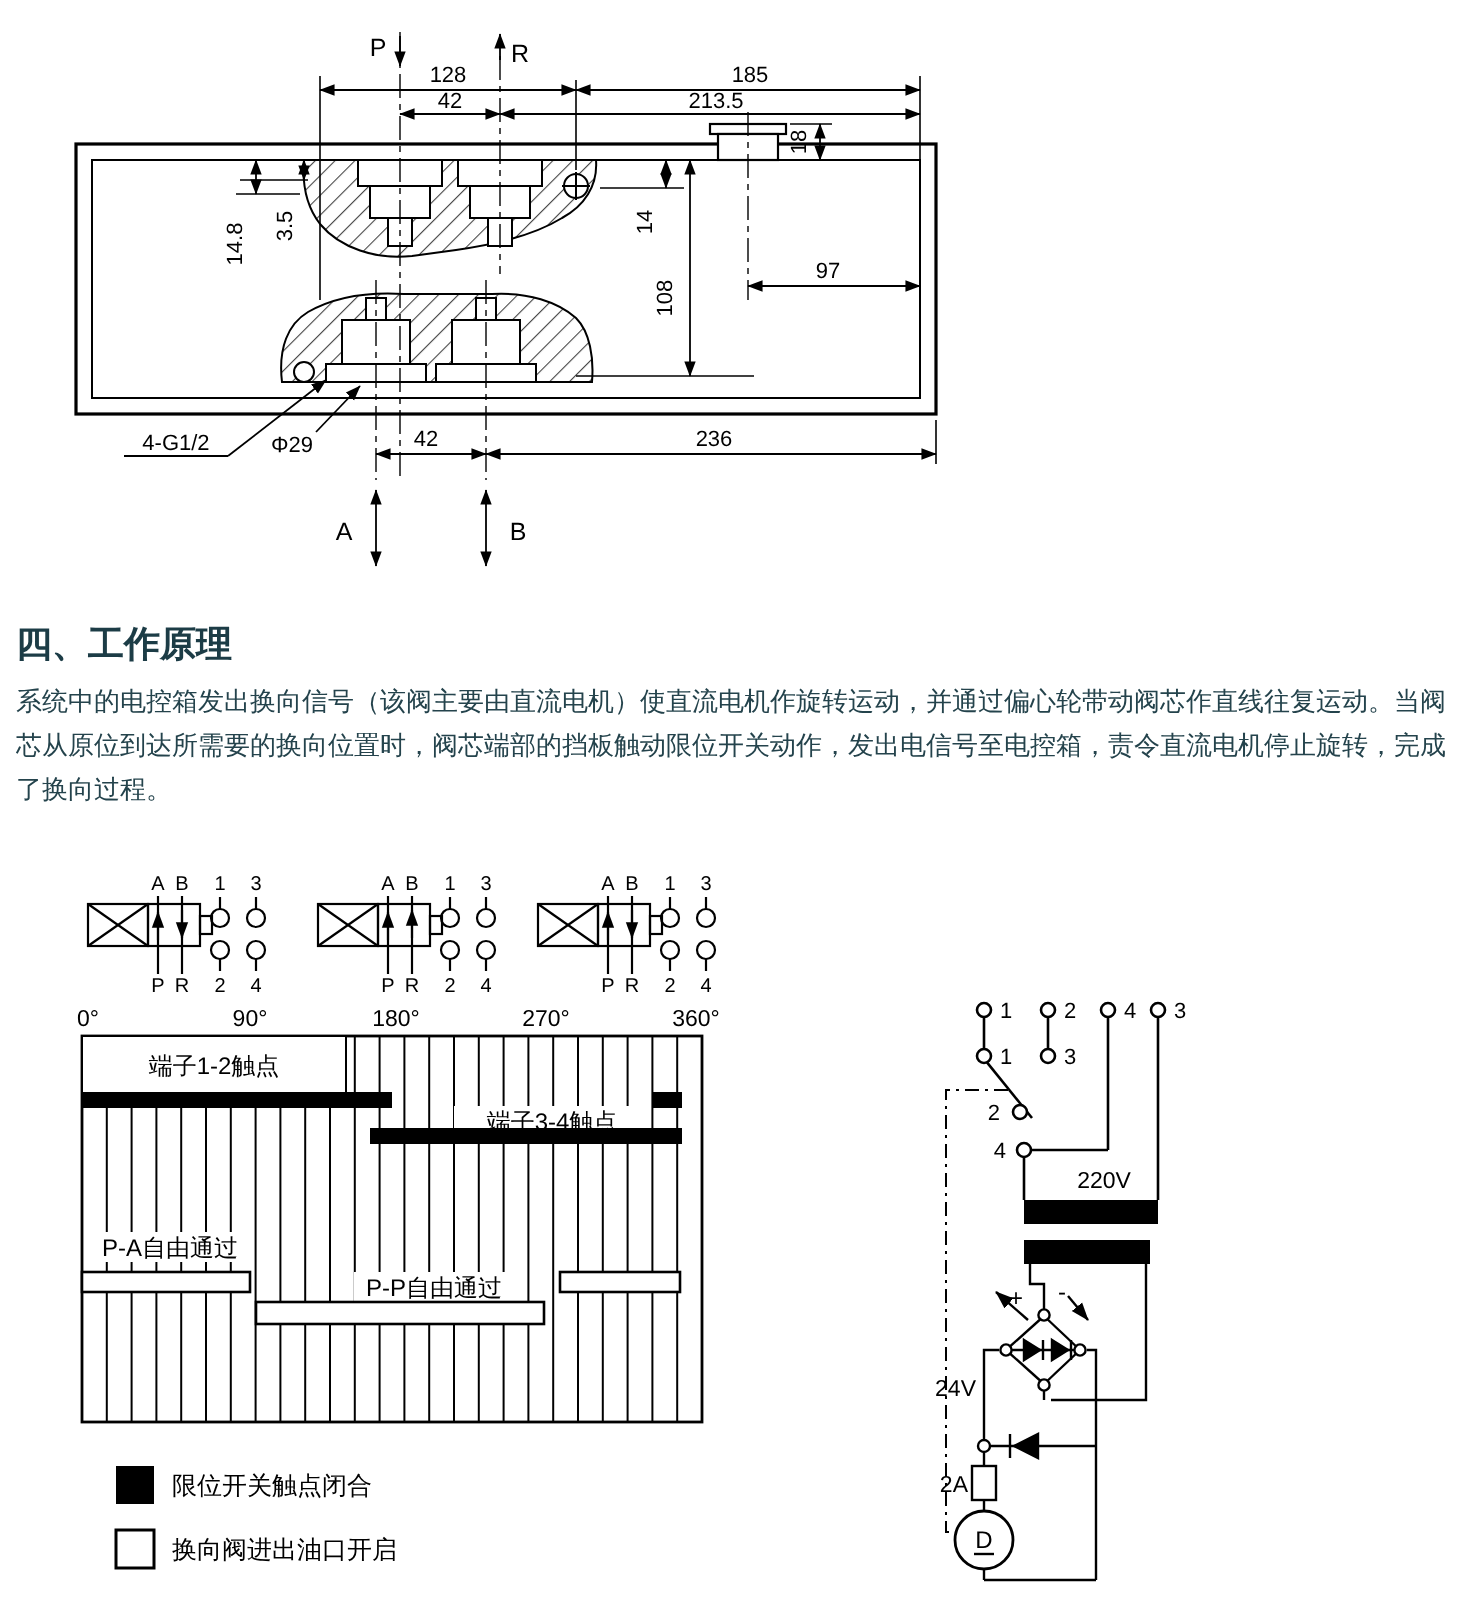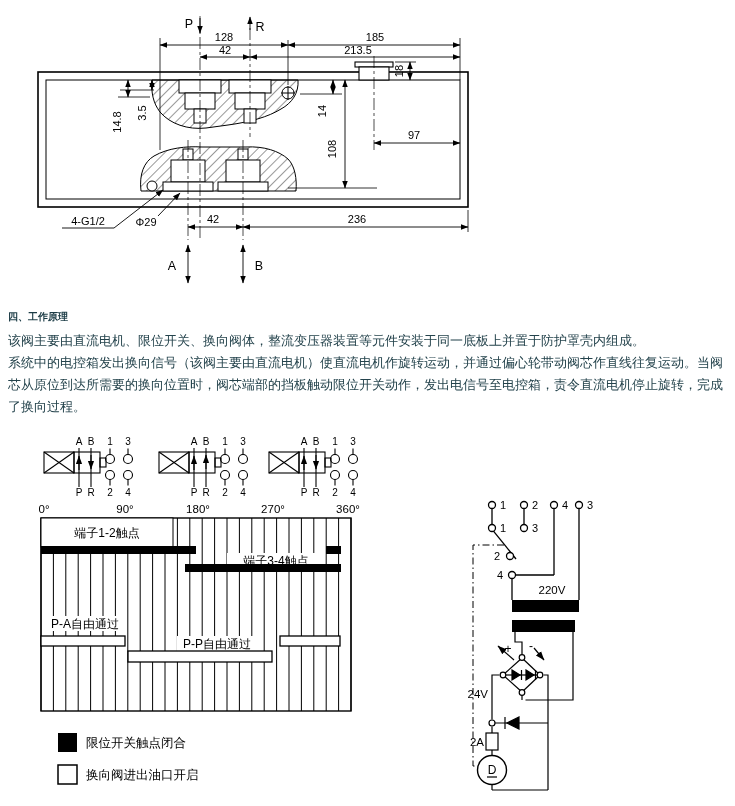--- a/index.html
+++ b/index.html
@@ -1,20 +1,20 @@
 <!DOCTYPE html>
 <html><head>
 <meta charset="utf-8">
 <style>
   html,body{margin:0;padding:0;background:#fff;}
   #canvas{position:relative;width:735px;height:806px;background:#fff;overflow:hidden;
           font-family:"Liberation Sans","DejaVu Sans",sans-serif;}
   #drawing{position:absolute;left:0;top:0;}
   #textblock{position:absolute;left:8px;top:310px;width:722px;color:#24434c;}
-  #textblock h4{margin:0 0 6px 0;font-size:10px;font-weight:bold;color:#1c3c46;}
+  #textblock h4{margin:0 0 6px 0;font-size:18px;font-weight:bold;color:#1c3c46;}
   #textblock p{margin:0;font-size:13px;line-height:22px;}
   #lowerleft{position:absolute;left:30px;top:425px;}
   #circuit{position:absolute;left:440px;top:490px;}
   svg text{fill:#000;}
 </style>
 </head>
 <body>
 
 <div id="canvas">
 
@@ -130,21 +130,20 @@
     <g font-size="12.5" text-anchor="middle">
       <text x="189" y="28">P</text>
       <text x="260" y="31">R</text>
       <text x="172" y="270">A</text>
       <text x="259" y="270">B</text>
     </g>
   </svg>
 
   <div id="textblock">
     <h4>四、工作原理</h4>
-    <p>该阀主要由直流电机、限位开关、换向阀体，整流变压器装置等元件安装于同一底板上并置于防护罩壳内组成。</p>
     <p>系统中的电控箱发出换向信号（该阀主要由直流电机）使直流电机作旋转运动，并通过偏心轮带动阀芯作直线往复运动。当阀芯从原位到达所需要的换向位置时，阀芯端部的挡板触动限位开关动作，发出电信号至电控箱，责令直流电机停止旋转，完成了换向过程。</p>
   </div>
 
   <svg id="lowerleft" width="340" height="375" viewBox="0 0 340 375">
     <defs>
       <marker id="ah2" viewBox="0 0 10 10" refX="9" refY="5" markerWidth="8" markerHeight="8" orient="auto-start-reverse">
         <path d="M0,1.5 L9.5,5 L0,8.5 Z" fill="#000"></path>
       </marker>
     </defs>
 

